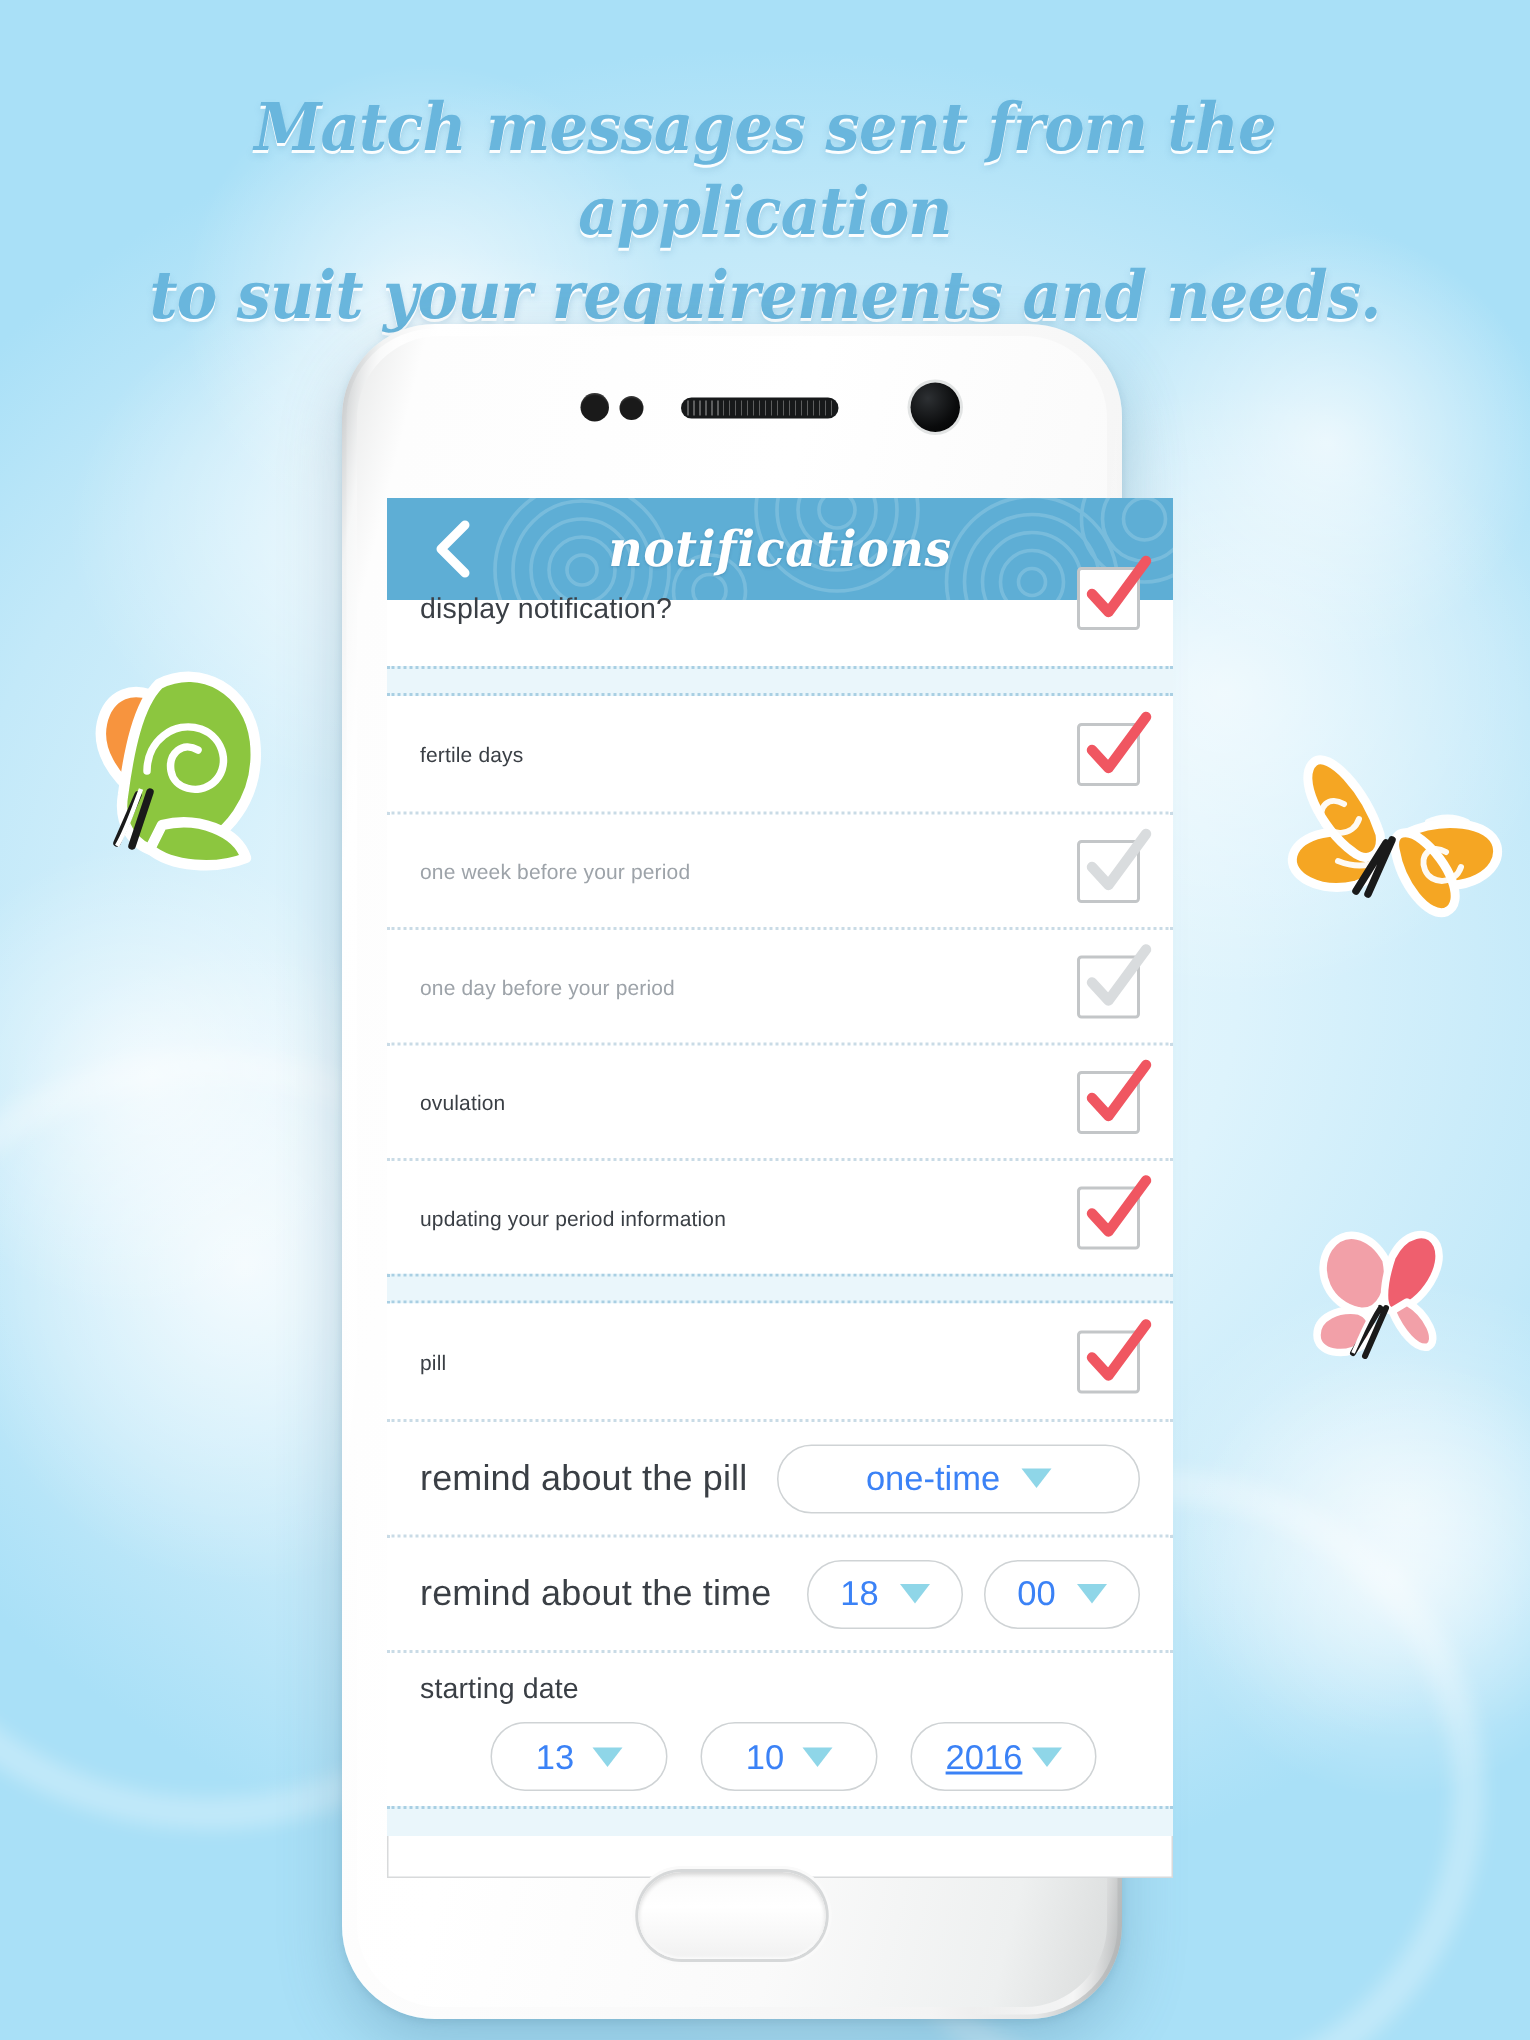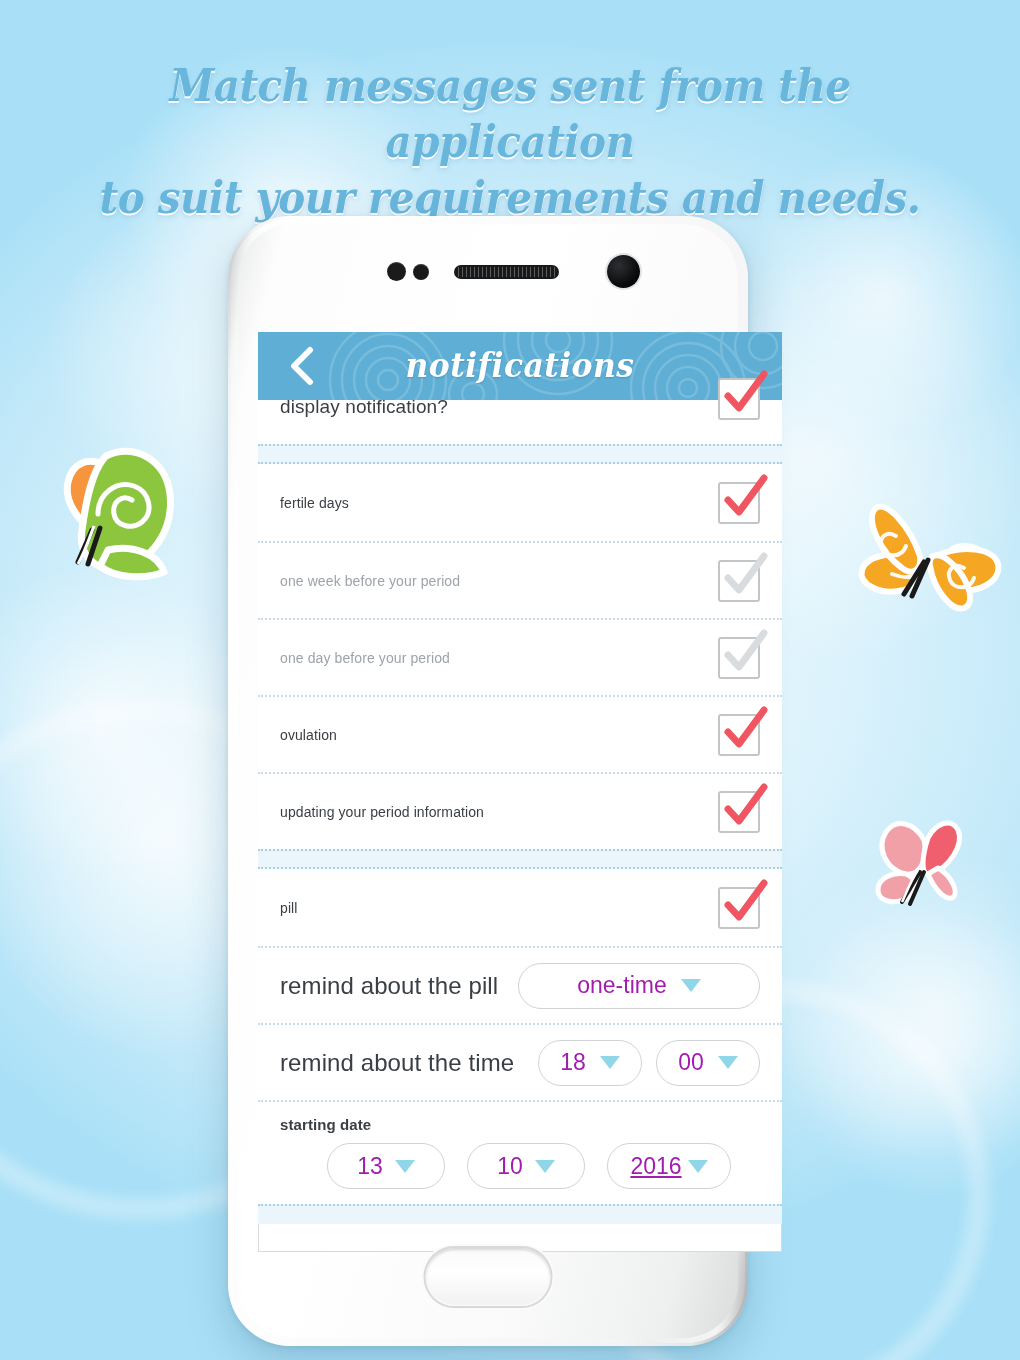--- a/index.html
+++ b/index.html
@@ -241,21 +241,21 @@
     display: inline-flex;
     align-items: center;
     justify-content: center;
     gap: 14px;
     height: 46px;
     padding: 0 18px;
     border: 1.5px solid #cfd3d5;
     border-radius: 23px;
     background: #fff;
     font-size: 23px;
-    color: #a21caf;
+    color: #3b82f6;
     white-space: nowrap;
   }
   .dd .caret {
     width: 0; height: 0;
     border-left: 10px solid transparent;
     border-right: 10px solid transparent;
     border-top: 13px solid #8fd6e8;
     flex: 0 0 auto;
   }
   .dd-pill { width: 242px; }
@@ -265,21 +265,21 @@
 
   .row-dd { height: 77px; justify-content: space-between; }
   .row-dd .row-label { font-size: 24px; }
   .row-dd .controls { display: flex; gap: 14px; align-items: center; }
 
   .row-date {
     display: block;
     height: 104px;
     padding: 14px 22px 0 22px;
   }
-  .row-date .row-label { font-size: 15px; margin-bottom: 10px; font-weight: bold; }
+  .row-date .row-label { font-size: 19px; margin-bottom: 10px; }
   .row-date .controls { display: flex; gap: 22px; justify-content: center; padding-left: 18px; }
 </style>
 </head>
 <body>
 
 <div id="bg">
   <div class="ring" style="left:-120px; top:700px; width:520px; height:520px;"></div>
   <div class="ring" style="left:560px; top:980px; width:430px; height:430px;"></div>
   <div class="blob" style="left:120px; top:40px; width:330px; height:330px;"></div>
   <div class="blob" style="left:740px; top:150px; width:290px; height:290px;"></div>

